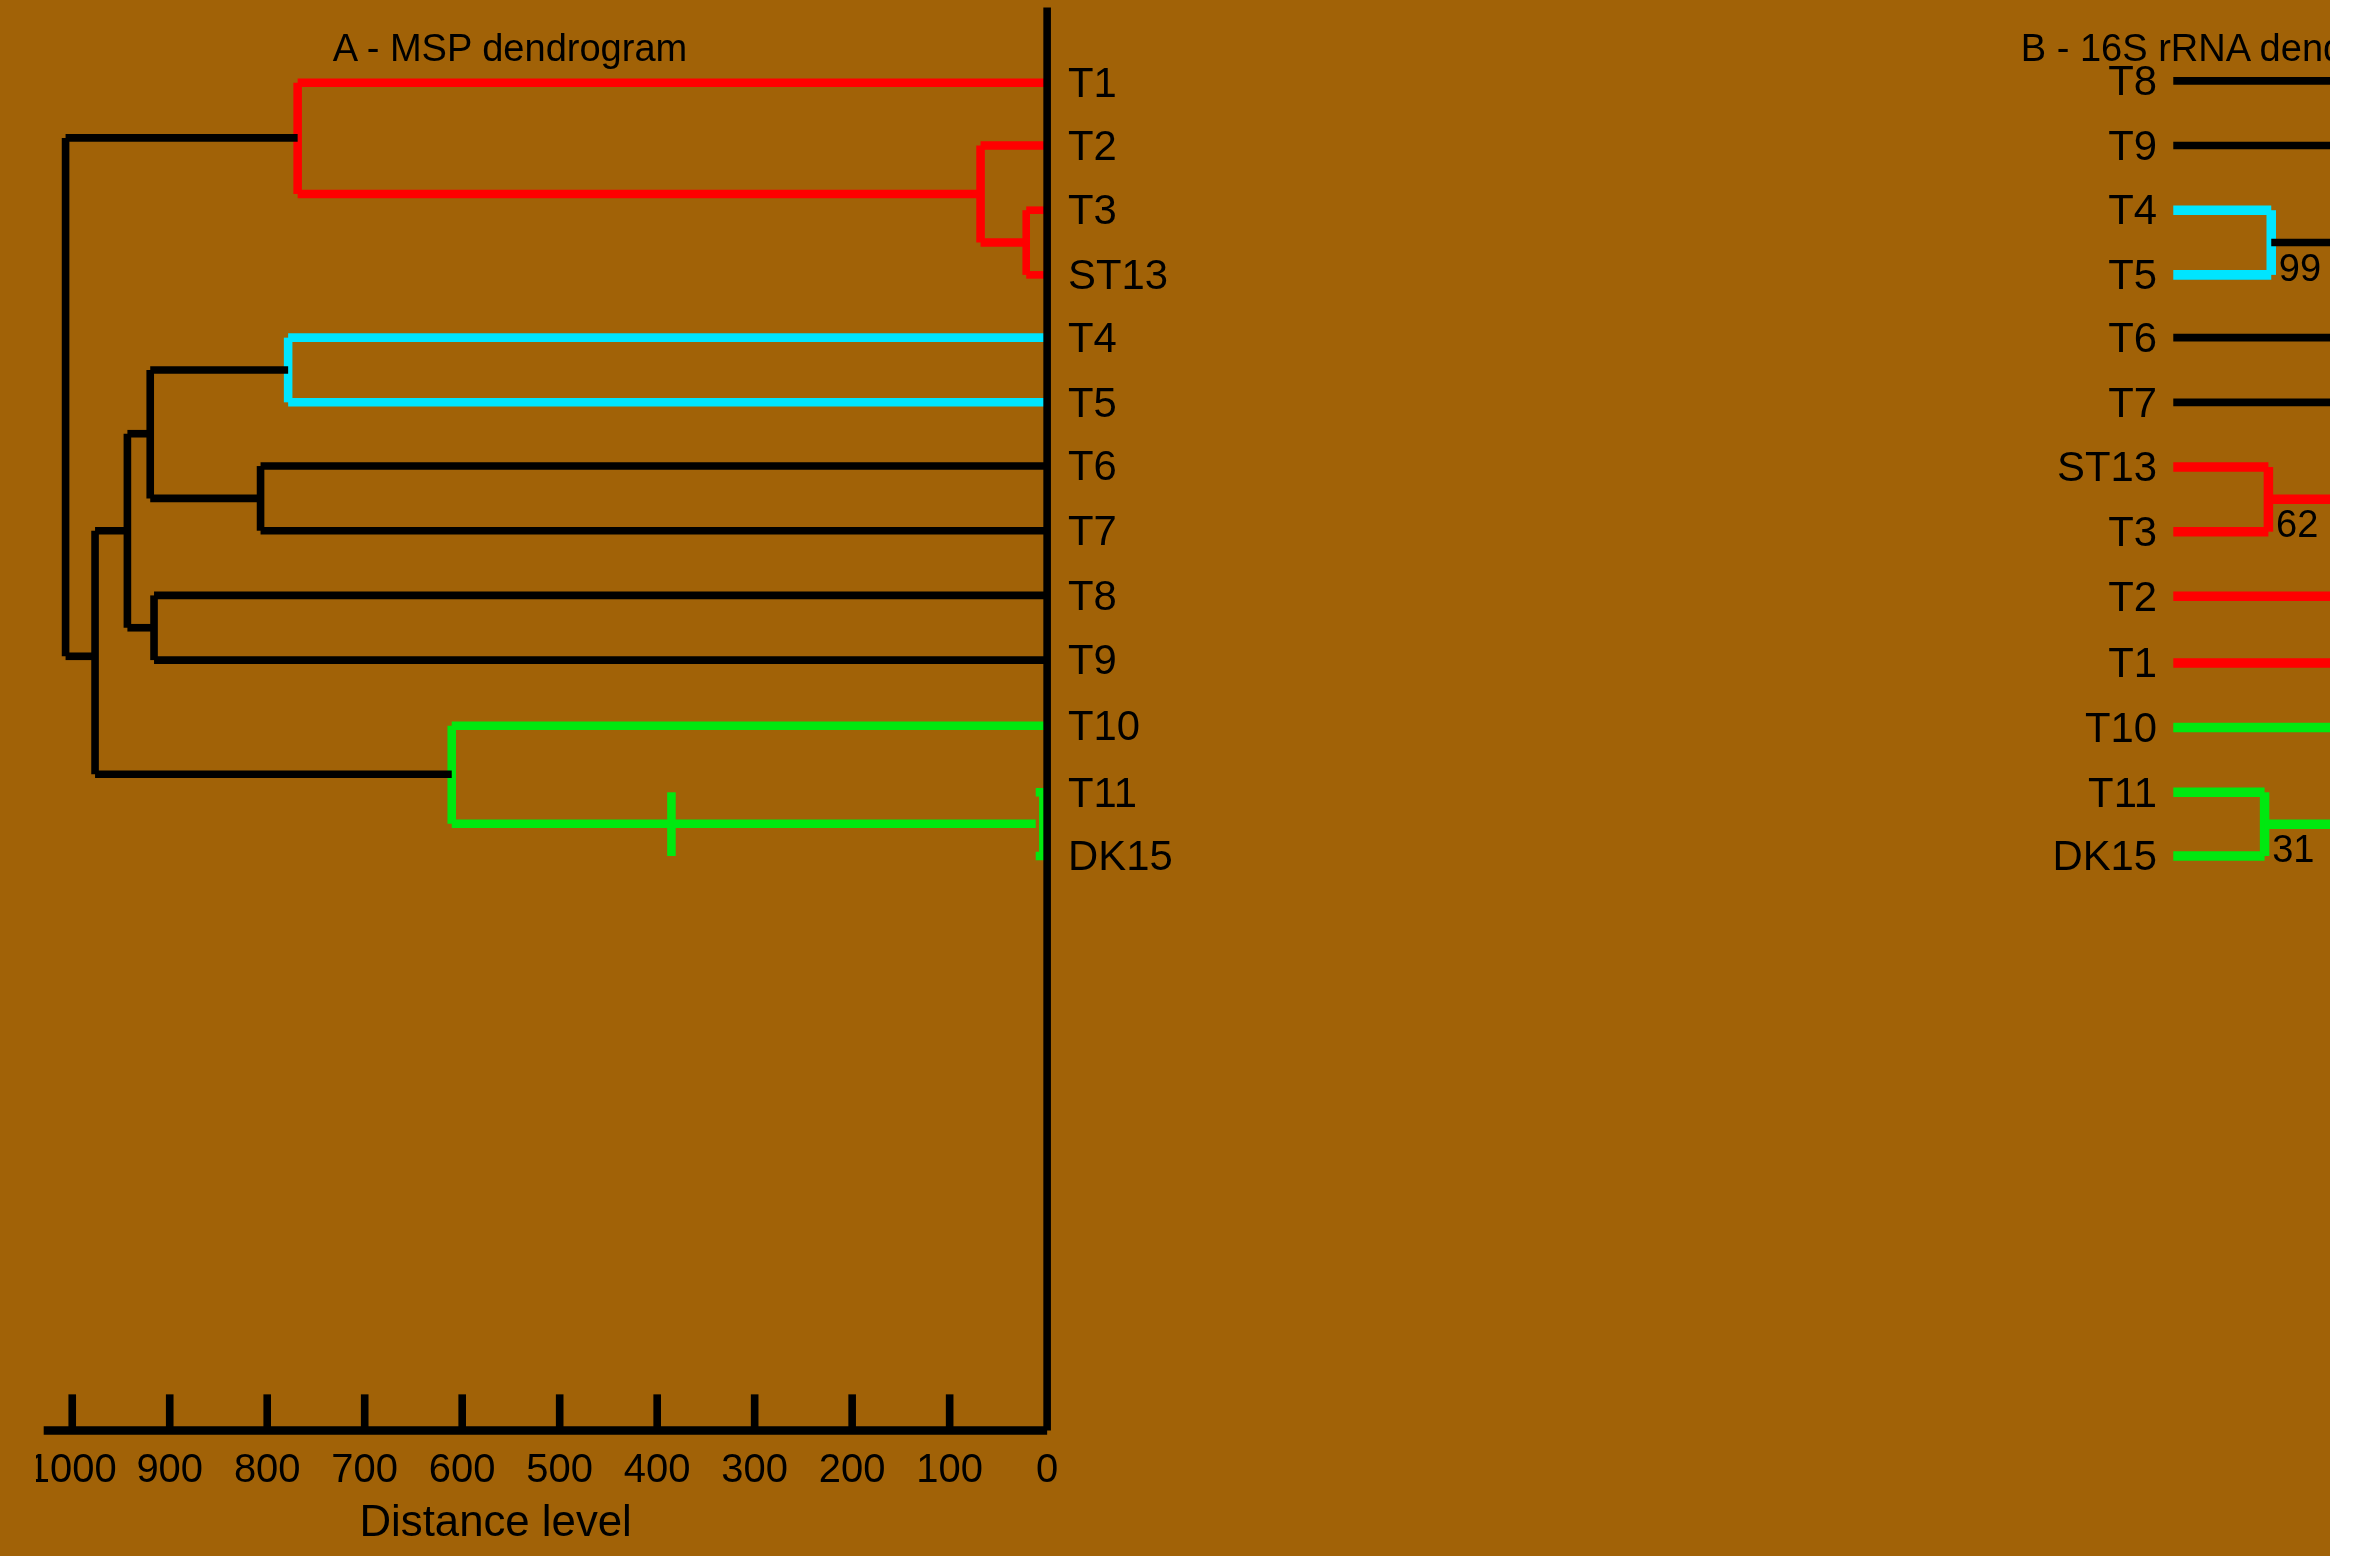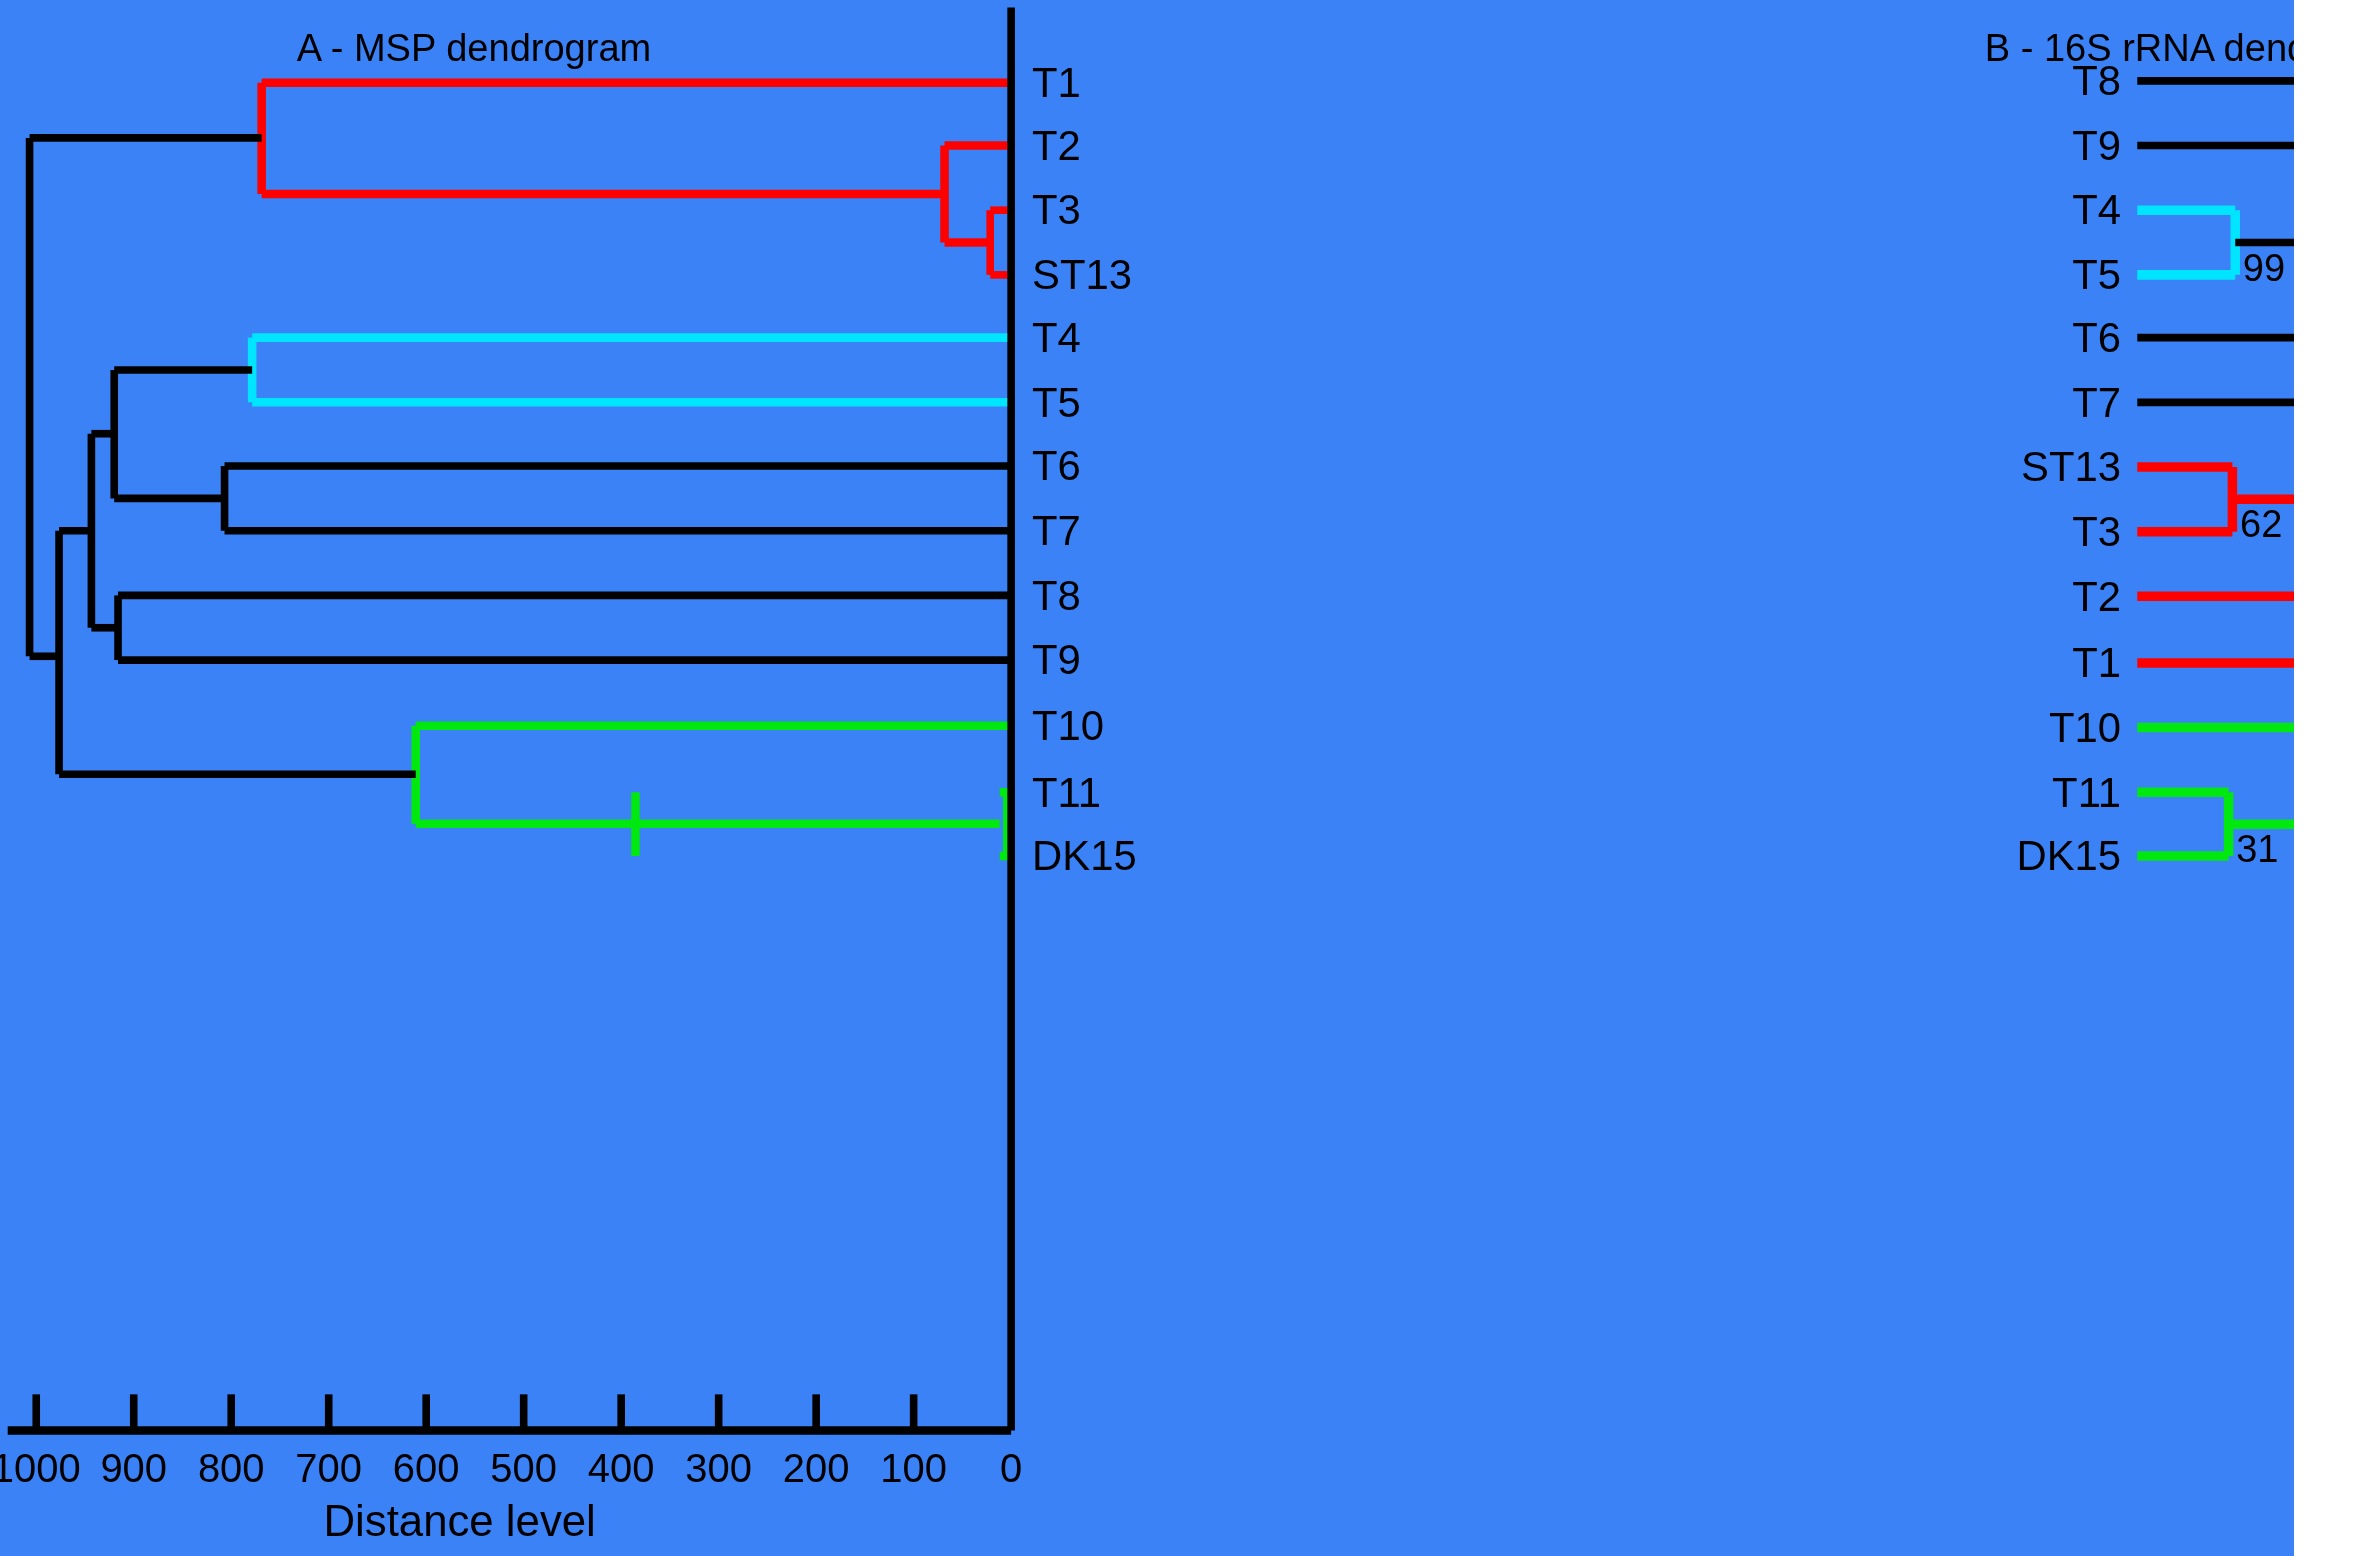--- a/index.html
+++ b/index.html
@@ -4,23 +4,24 @@
 <style>
   html, body {
     margin: 0;
     padding: 0;
     background: #ffffff;
   }
   #figure {
     position: relative;
     width: 2294px;
     height: 1557px;
-    background: #3b82f6;
+    background: #a16207;
     font-family: "Liberation Sans", sans-serif;
     overflow: hidden;
+    padding-left: 36px;
   }
   svg { display: block; }
   .panel-title {
     font-family: "Liberation Sans", sans-serif;
     font-size: 40px;
     fill: #000000;
   }
   .tip-label {
     font-family: "Liberation Sans", sans-serif;
     font-size: 44px;

